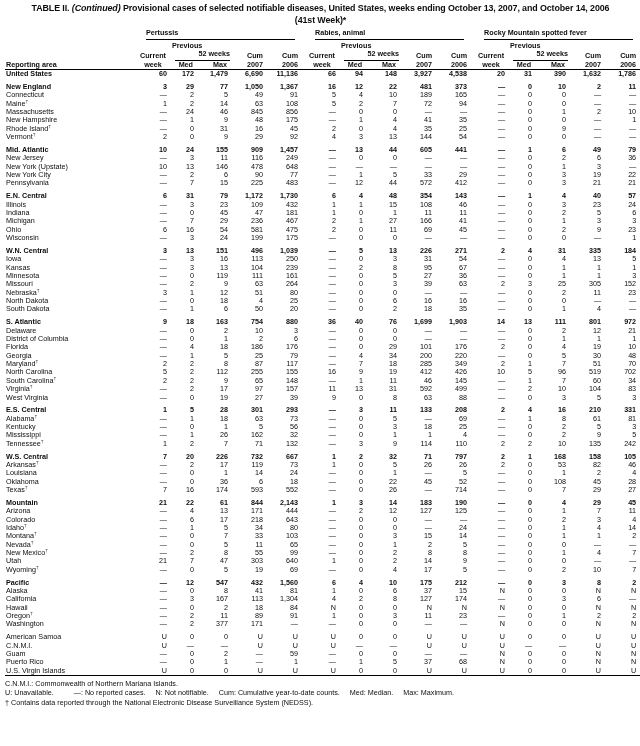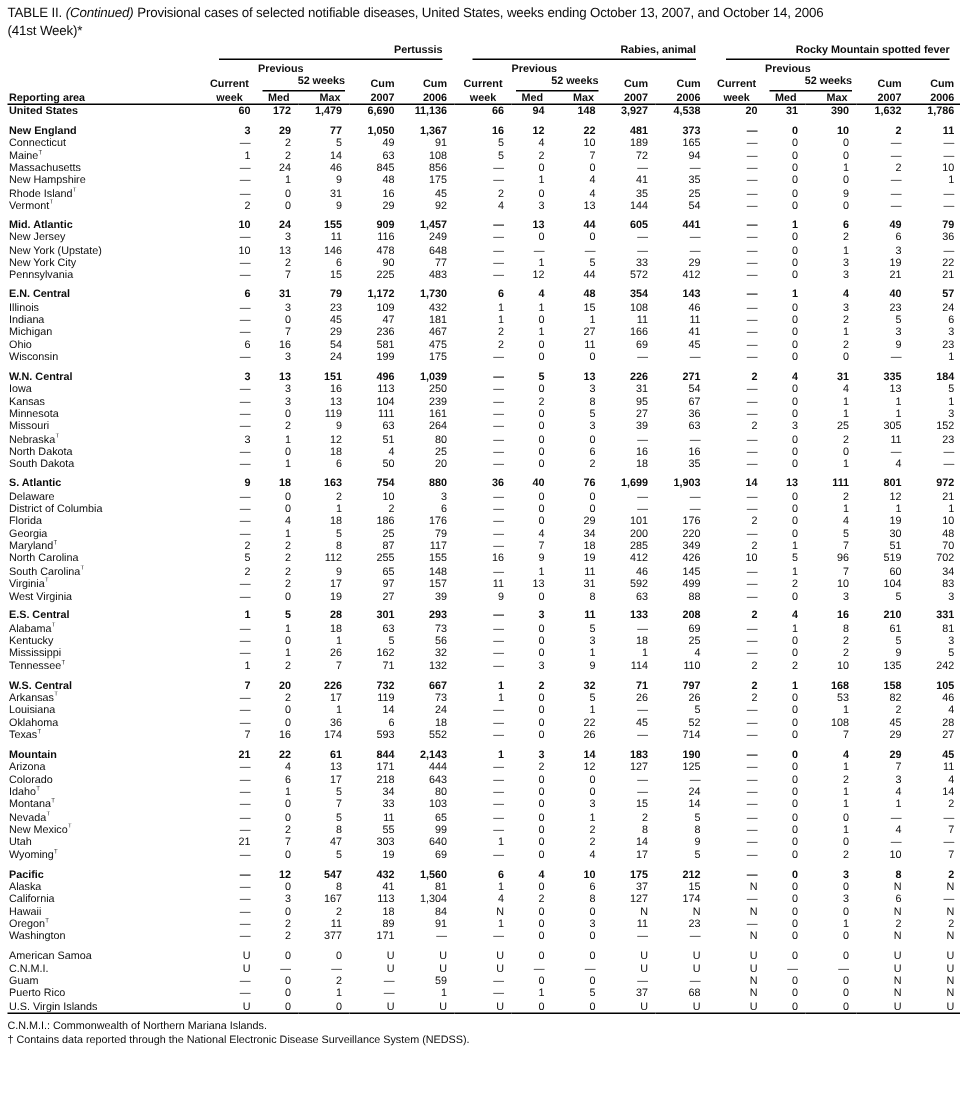--- a/index.html
+++ b/index.html
@@ -1,34 +1,34 @@
 <!DOCTYPE html>
 <html><head>
 <meta charset="utf-8">
 <style>
   html,body{margin:0;padding:0;background:#ffffff;}
   body{width:640px;height:746px;overflow:hidden;color:#0d0d0d;
        font-family:"Liberation Sans","DejaVu Sans",sans-serif;}
   .page{padding:3px 4px 0 5px;}
-  .title{font-size:8.9px;font-weight:normal;line-height:1.3;letter-spacing:-0.1px;}
+  .title{font-size:8.9px;font-weight:bold;line-height:1.3;letter-spacing:-0.1px;text-align:center;}
   .title .cont{font-style:italic;}
   table{border-collapse:collapse;table-layout:fixed;width:633px;margin-top:3px;
         border-bottom:1.4px solid #000;}
   col.c-label{width:129px;}
   col.c-cur{width:38px;}
   col.c-med{width:27px;}
   col.c-max{width:34px;}
   col.c-c7{width:35px;}
   col.c-c6{width:35px;}
   thead th{font-weight:bold;font-size:7.2px;line-height:8.5px;vertical-align:bottom;
            padding:0;text-align:right;white-space:nowrap;}
   thead{border-bottom:1.4px solid #000;}
   th.label{text-align:left;vertical-align:bottom;padding-left:1px;}
   th.group{text-align:center;}
-  th.group .grule{display:block;text-align:right;border-bottom:1px solid #000;
+  th.group .grule{display:block;text-align:left;border-bottom:1px solid #000;
                   margin:0 8px 2px 12px;padding-bottom:1px;}
   th.prev{text-align:left;padding:0;}
   th.w52{text-align:center;padding:0;}
   th.w52 .wrule{display:block;border-bottom:1px solid #000;margin:0 3px;padding-bottom:1px;text-align:right;}
   th.cur{text-align:center;}
   th.mm{padding-right:6px;}
   th.cum{padding-right:5px;}
   .pre{white-space:pre-line;margin-top:16px;}
   tbody td{font-size:7.2px;line-height:8.35px;height:8.35px;padding:0 5px 0 0;
            text-align:right;white-space:nowrap;overflow:hidden;}
@@ -1331,16 +1331,17 @@
           <td>0</td>
           <td>0</td>
           <td>U</td>
           <td>U</td>
         </tr>
       </tbody>
   </table>
 
   <div class="footnotes">
     <div>C.N.M.I.: Commonwealth of Northern Mariana Islands.</div>
+    <div class="fn2">U: Unavailable.          —: No reported cases.     N: Not notifiable.     Cum: Cumulative year-to-date counts.     Med: Median.     Max: Maximum.</div>
     <div><span>†</span> <span>Contains data reported through the National Electronic Disease Surveillance System (NEDSS).</span></div>
   </div>
 
 </div>
 
 </body></html>

